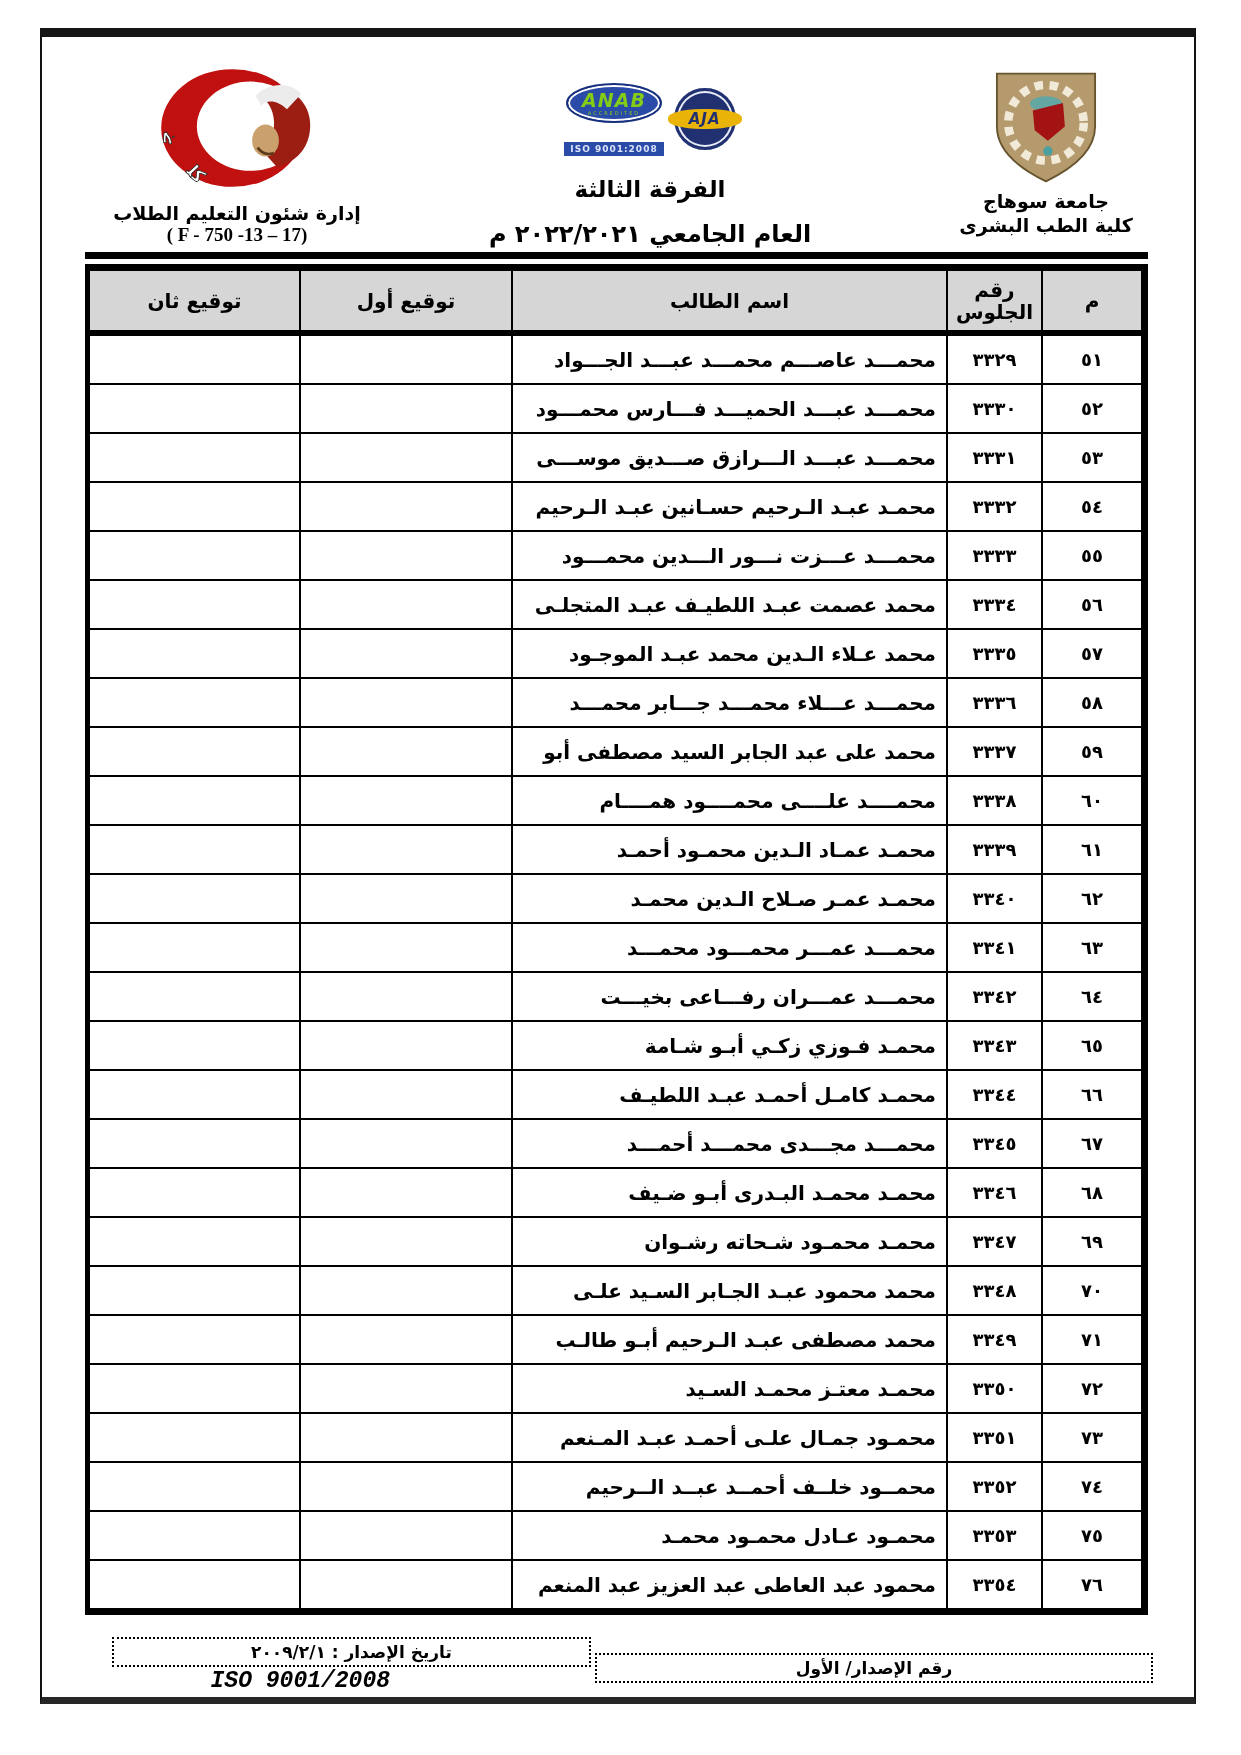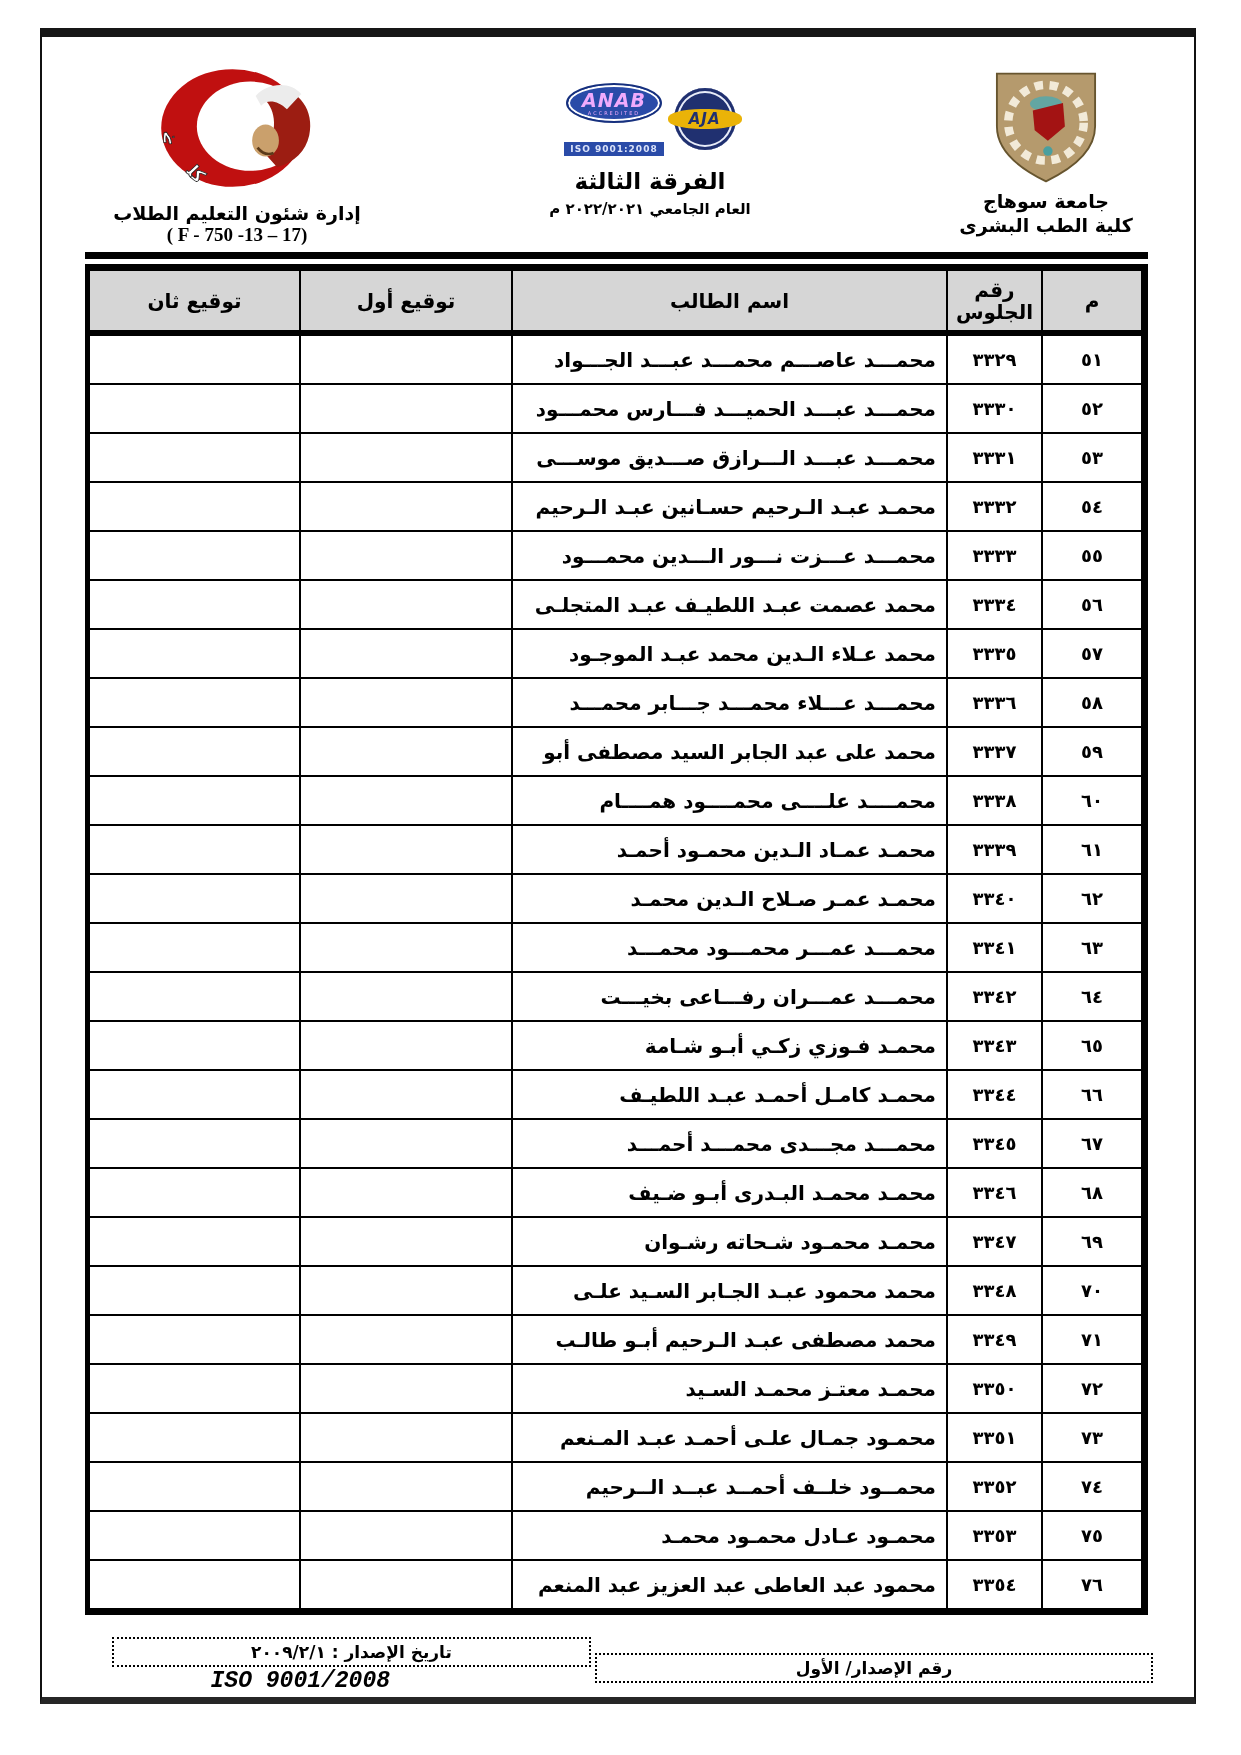--- a/index.html
+++ b/index.html
@@ -14,40 +14,40 @@
     box-sizing:border-box;pointer-events:none;
   }
   
   .hdr-right{position:absolute;left:941px;top:68px;width:210px;text-align:center;}
   .hdr-right .uni,.hdr-right .fac{font-weight:bold;font-size:19px;line-height:1.25;}
   .hdr-center{position:absolute;left:460px;top:82px;width:380px;text-align:center;}
   .logos{display:flex;justify-content:center;align-items:center;gap:10px;height:74px;direction:ltr;}
   .anab{display:flex;flex-direction:column;align-items:center;}
   .anab-oval{
     width:96px;height:40px;border-radius:50%;background:#2a4ba8;border:2px solid #16307e;
-    color:#f0abfc;display:flex;flex-direction:column;align-items:center;justify-content:center;
+    color:#84cc16;display:flex;flex-direction:column;align-items:center;justify-content:center;
     font-style:italic;font-weight:bold;font-size:19px;letter-spacing:1px;box-sizing:border-box;
     box-shadow:inset 0 0 0 2px #fff;
   }
   .anab-oval .sub{font-size:5px;letter-spacing:2px;font-style:normal;font-weight:normal;line-height:1;}
   .anab-bar{
     margin-top:19px;background:#2a4ba8;color:#dbe3fa;font-size:9px;font-weight:bold;
     padding:2px 6px;letter-spacing:1px;font-style:normal;
   }
   .aja-circle{
     width:62px;height:62px;border-radius:50%;background:#203070;
     display:flex;align-items:center;justify-content:center;
     box-shadow:inset 0 0 0 3px #203070, inset 0 0 0 5px #e8ecf8;
   }
   .aja-band{
     background:#eab308;color:#203070;font-weight:bold;font-style:italic;
     font-size:15px;padding:1px 21px;border-radius:45%;letter-spacing:1px;
   }
-  .grade{font-weight:bold;font-size:23px;margin-top:12px;}
-  .year{font-weight:bold;font-size:15px;margin-top:6px;}
+  .grade{font-weight:bold;font-size:23px;margin-top:20px;}
+  .year{font-weight:bold;font-size:24px;margin-top:18px;}
   .hdr-left{position:absolute;left:92px;top:62px;width:290px;text-align:center;}
   .hdr-left .admin{font-weight:bold;font-size:19px;margin-top:4px;}
   .hdr-left .fcode{font-weight:bold;font-size:19px;direction:ltr;font-family:"Liberation Serif",serif;}
   
   .toprule{position:absolute;left:85px;top:252px;width:1063px;height:7px;background:#000;}
   
   .table-wrap{
     position:absolute;left:85px;top:264px;width:1063px;
     border:5px solid #000;box-sizing:border-box;background:#fff;
   }

